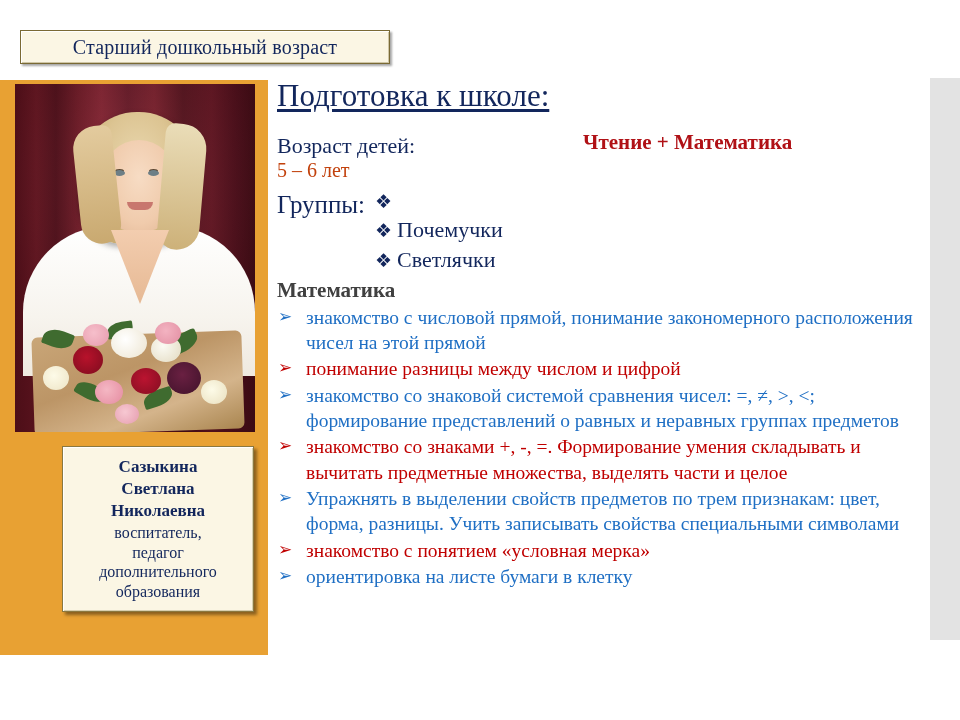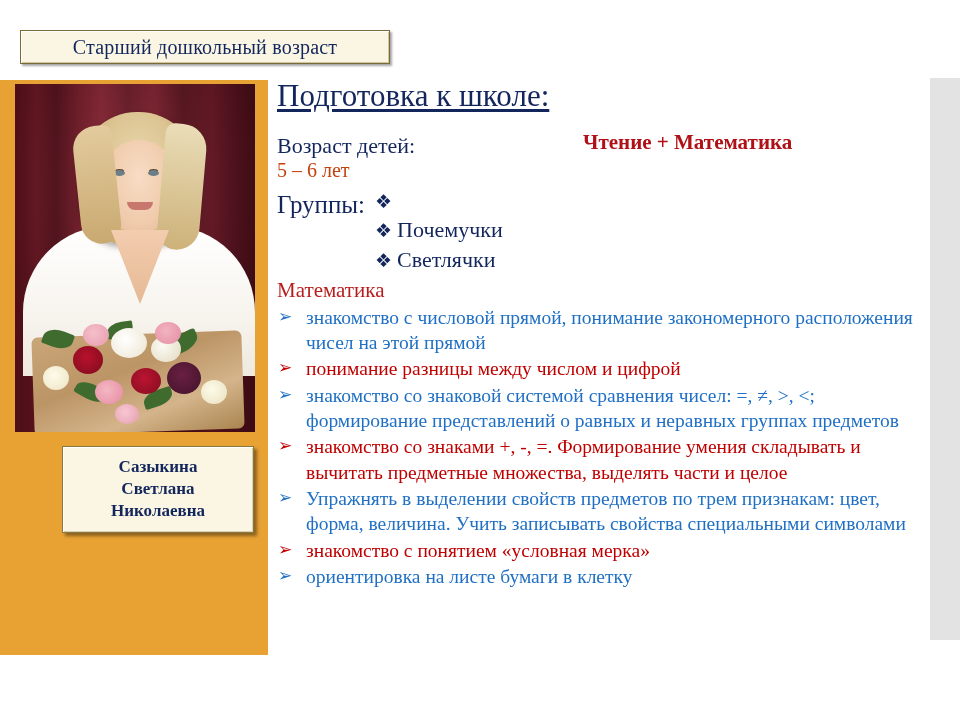--- a/index.html
+++ b/index.html
@@ -265,22 +265,22 @@
     font-size: 19px;
     color: #12265C;
     width: 22px;
     display: inline-block;
     flex: none;
   }
 
   .section-title {
     margin-top: 4px;
     font-size: 21px;
-    font-weight: normal;
-    color: #b91c1c;
+    font-weight: bold;
+    color: #404040;
     line-height: 1.1;
   }
 
   .math-list {
     list-style: none;
     margin: 3px 0 0 0;
     padding: 0;
   }
   .math-list li {
     display: flex;
@@ -350,20 +350,26 @@
   <div class="flower" style="left:28px;  top:282px; width:26px; height:24px; background:radial-gradient(circle at 42% 40%, #fdfbe8, #ede3c4);"></div>
   <div class="flower" style="left:186px; top:296px; width:26px; height:24px; background:radial-gradient(circle at 42% 40%, #fdfbe8, #e9dfbe);"></div>
   <div class="flower" style="left:100px; top:320px; width:24px; height:20px; background:radial-gradient(circle at 42% 40%, #f7c8d2, #e59cae);"></div>
 </div>
 
 <div class="caption-box">
   <div class="caption-name">
     <div>Сазыкина</div>
     <div>Светлана</div>
     <div>Николаевна</div>
+  </div>
+  <div class="caption-role">
+    <div>воспитатель,</div>
+    <div>педагог</div>
+    <div>дополнительного</div>
+    <div>образования</div>
   </div>
 </div>
 
 <div class="content">
 
   <div class="main-title">Подготовка к школе:</div>
 
   <div class="age-label">Возраст детей:</div>
   <div class="age-value">5 – 6 лет</div>
 
@@ -400,21 +406,21 @@
     <li class="blue">
       <span class="arrow-bullet">➢</span>
       <span class="math-text">знакомство со знаковой системой сравнения чисел: =, ≠, &gt;, &lt;; формирование представлений о равных и неравных группах предметов</span>
     </li>
     <li class="red">
       <span class="arrow-bullet">➢</span>
       <span class="math-text">знакомство со знаками +, -, =. Формирование умения складывать и вычитать предметные множества, выделять части и целое</span>
     </li>
     <li class="blue">
       <span class="arrow-bullet">➢</span>
-      <span class="math-text">Упражнять в выделении свойств предметов по трем признакам: цвет, форма, величина. Учить записывать свойства специальными символами</span>
+      <span class="math-text">Упражнять в выделении свойств предметов по трем признакам: цвет, форма, разницы. Учить записывать свойства специальными символами</span>
     </li>
     <li class="red">
       <span class="arrow-bullet">➢</span>
       <span class="math-text">знакомство с понятием «условная мерка»</span>
     </li>
     <li class="blue">
       <span class="arrow-bullet">➢</span>
       <span class="math-text">ориентировка на листе бумаги в клетку</span>
     </li>
   </ul>

